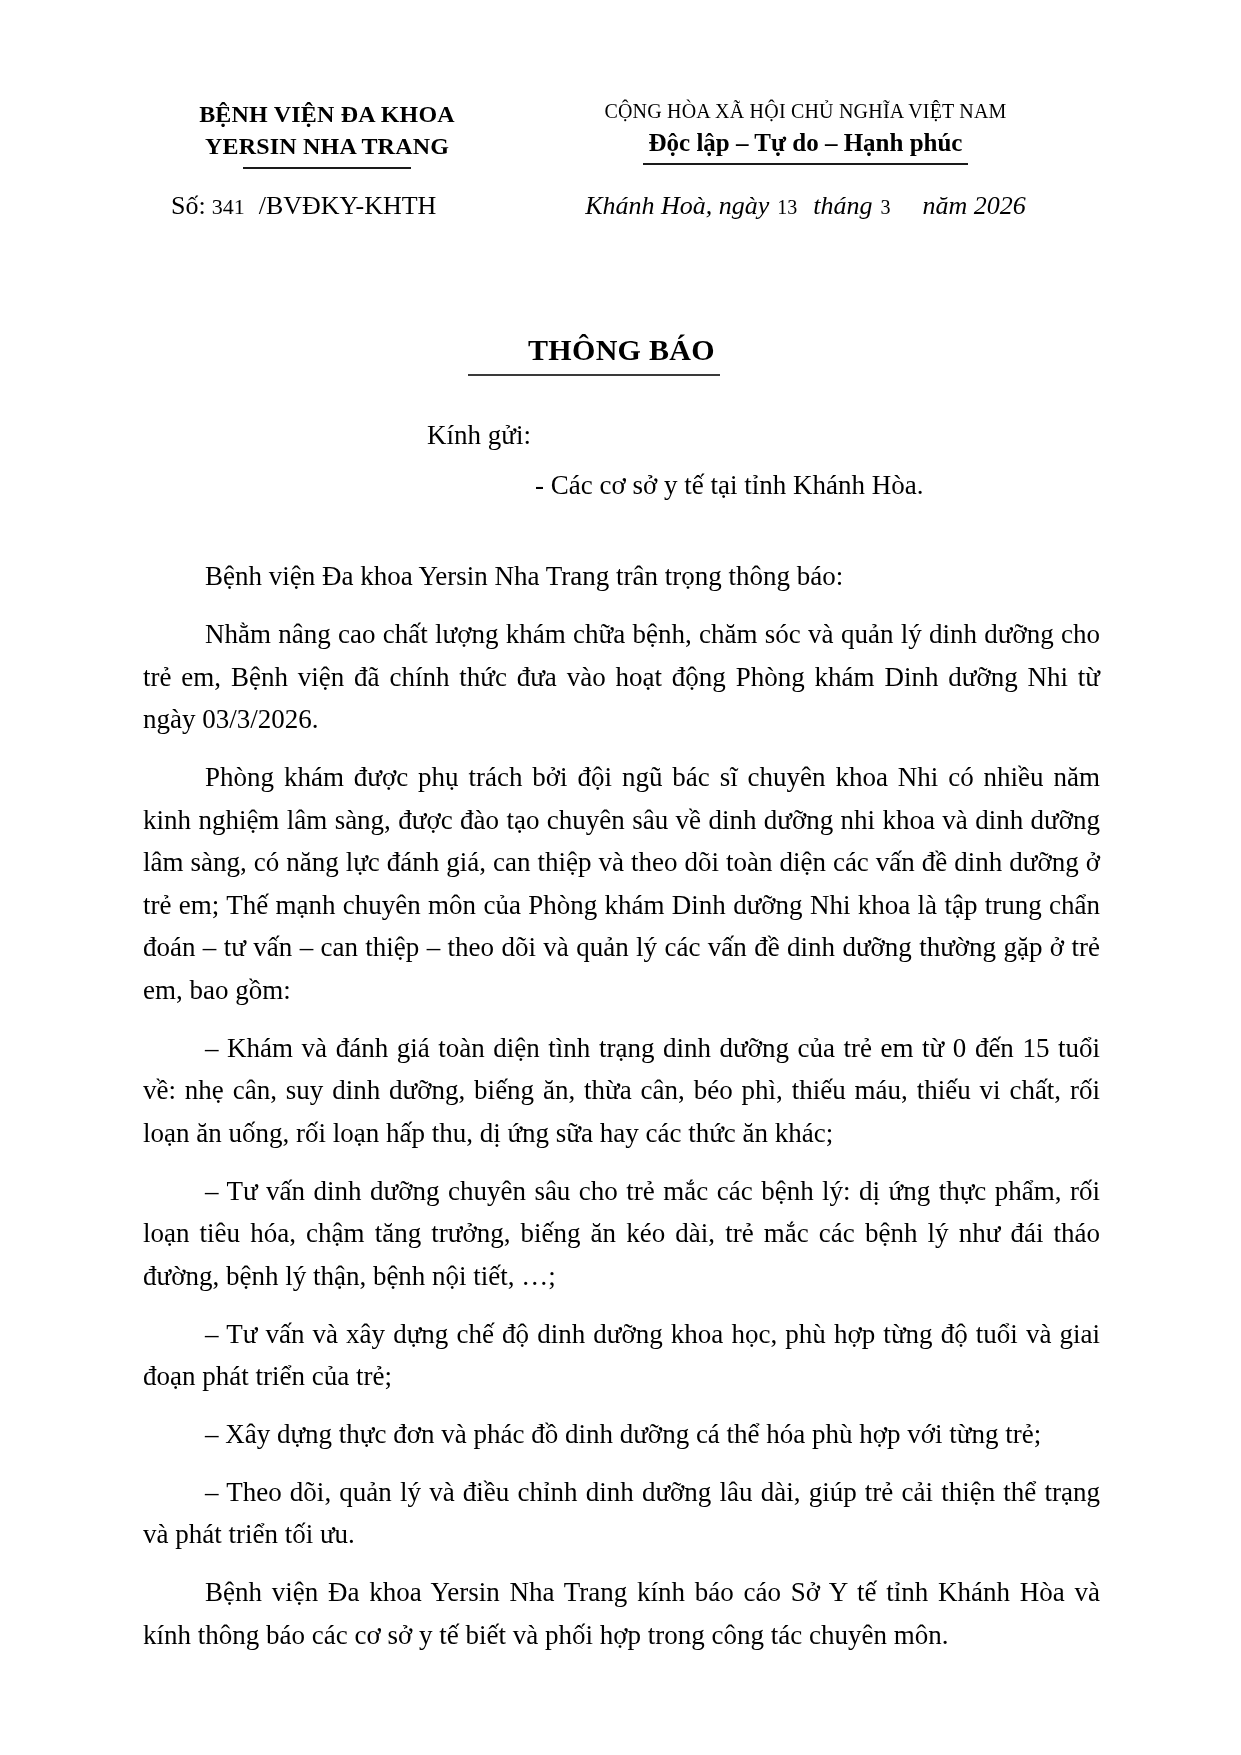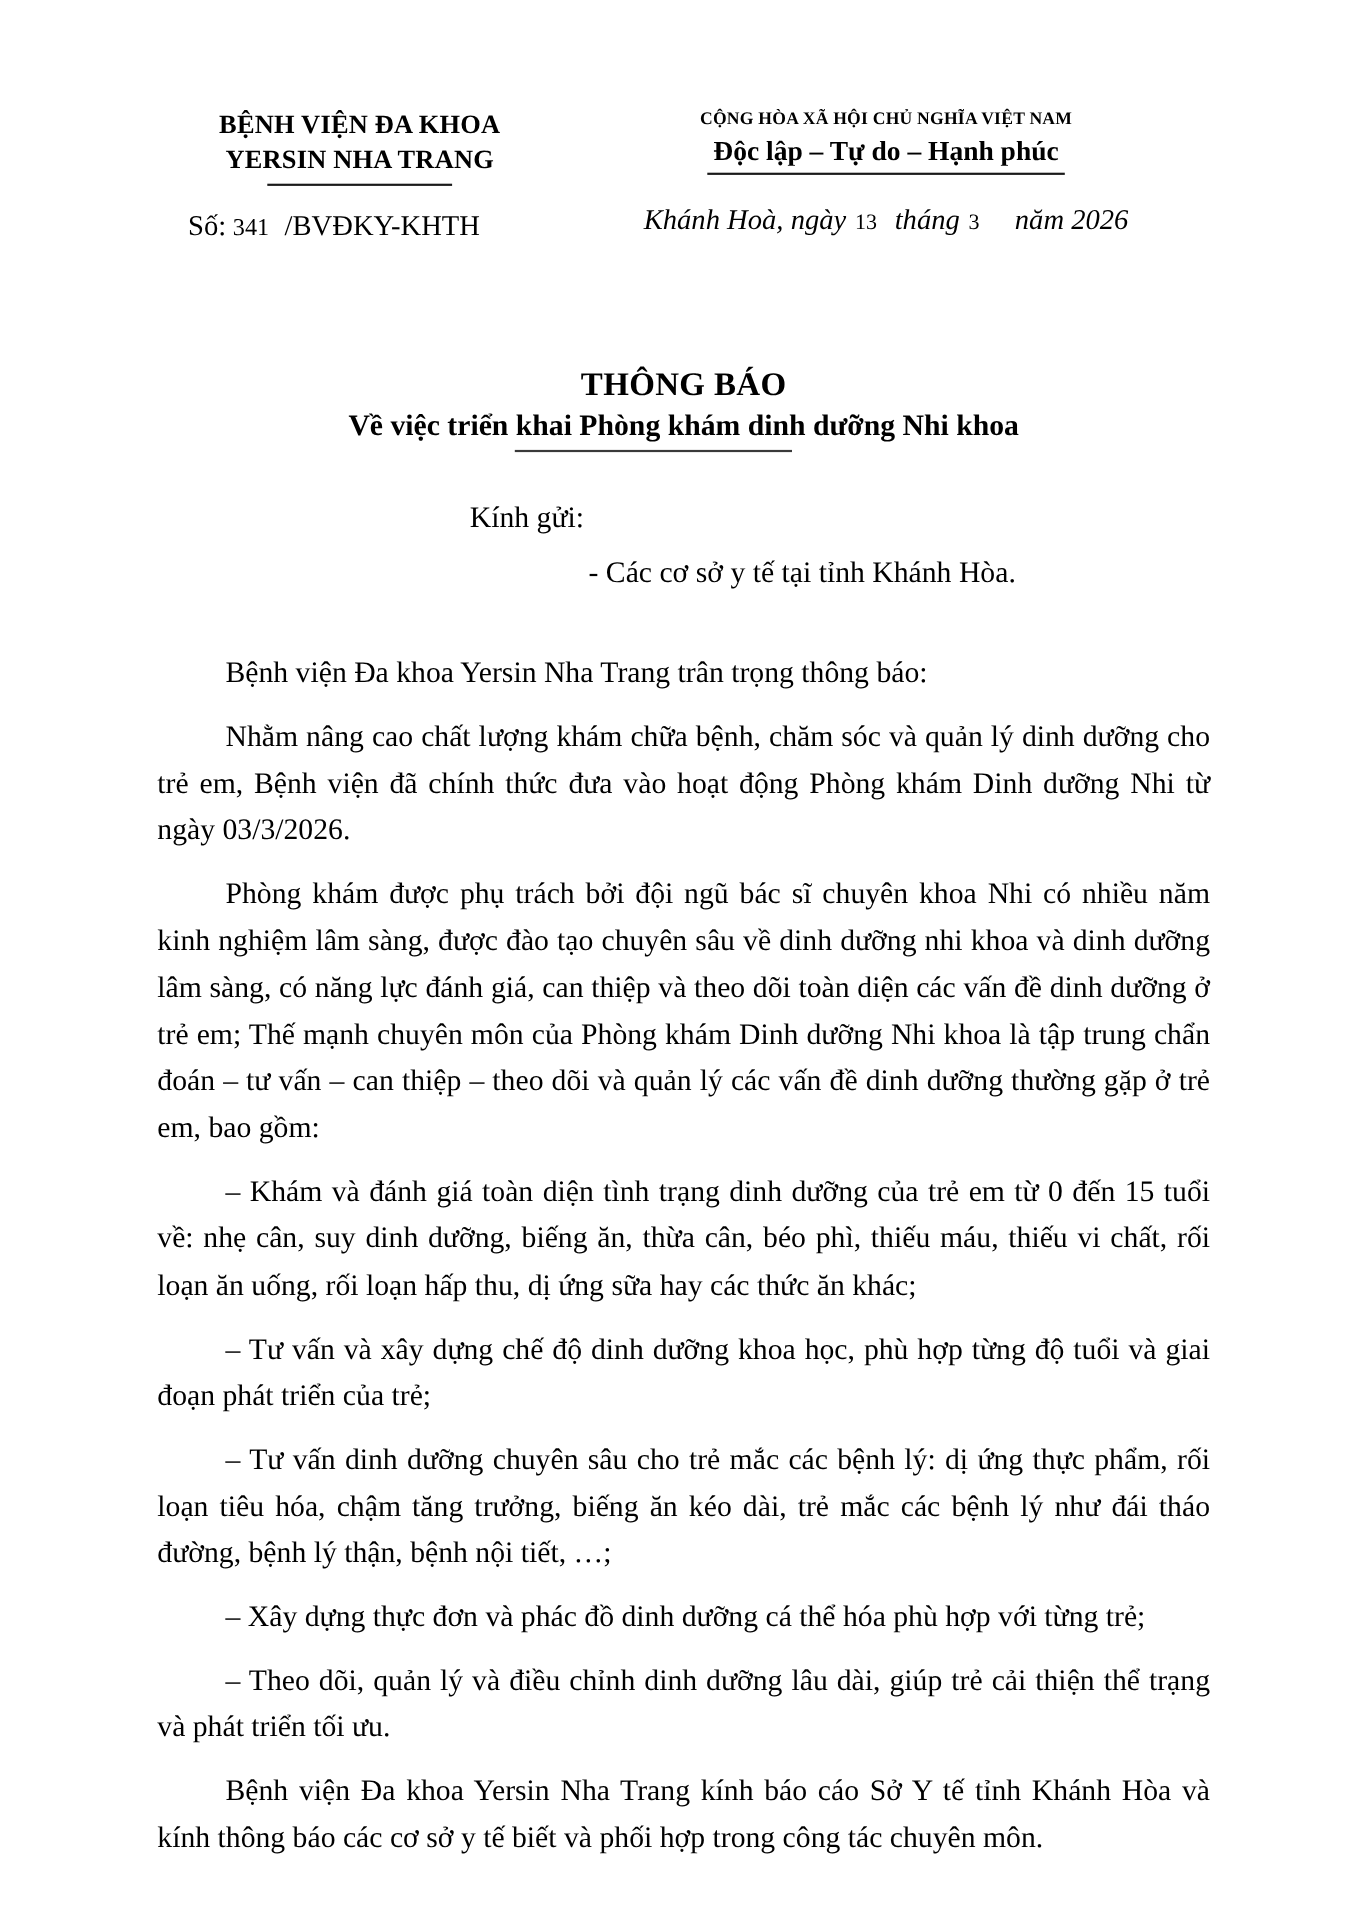--- a/index.html
+++ b/index.html
@@ -48,22 +48,22 @@
     line-height: 1.35;
     letter-spacing: 0.2px;
   }
   .header-rule-left {
     width: 168px;
     height: 0;
     border-bottom: 2px solid #1a1a1a;
     margin: 4px auto 0 auto;
   }
   .national-motto-line1 {
-    font-size: 16px;
-    font-weight: bold;
+    font-size: 20px;
+    font-weight: normal;
     line-height: 1.35;
     letter-spacing: 0.2px;
   }
   .national-motto-line2 {
     display: inline-block;
     font-size: 25px;
     font-weight: bold;
     line-height: 1.3;
     border-bottom: 2px solid #1a1a1a;
     padding: 0 6px 3px 6px;
@@ -154,33 +154,32 @@
       <div class="doc-number-row"><span>Số:</span><span class="doc-number-value">341</span><span>/BVĐKY-KHTH</span></div>
     </div>
     <div class="header-right">
       <div class="national-motto-line1">CỘNG HÒA XÃ HỘI CHỦ NGHĨA VIỆT NAM</div>
       <div class="national-motto-line2">Độc lập – Tự do – Hạnh phúc</div>
       <div class="date-row"><span>Khánh Hoà, ngày</span><span class="sp-s"></span><span class="date-plain">13</span><span class="sp-m"></span><span>tháng</span><span class="sp-s"></span><span class="date-plain">3</span><span class="sp-m"></span><span class="sp-m"></span><span>năm 2026</span></div>
     </div>
   </div>
 
   <div class="doc-title">THÔNG BÁO</div>
-  <div class="doc-subtitle">Về việc triển khai Phòng khám dinh dưỡng Nhi khoa</div>
   <div class="subtitle-rule"></div>
 
   <div class="salutation">
     <div class="salutation-label">Kính gửi:</div>
     <div class="recipient-line">- Các cơ sở y tế tại tỉnh Khánh Hòa.</div>
   </div>
 
   <div class="doc-body">
     <p>Bệnh viện Đa khoa Yersin Nha Trang trân trọng thông báo:</p>
     <p>Nhằm nâng cao chất lượng khám chữa bệnh, chăm sóc và quản lý dinh dưỡng cho trẻ em, Bệnh viện đã chính thức đưa vào hoạt động Phòng khám Dinh dưỡng Nhi từ ngày 03/3/2026.</p>
     <p>Phòng khám được phụ trách bởi đội ngũ bác sĩ chuyên khoa Nhi có nhiều năm kinh nghiệm lâm sàng, được đào tạo chuyên sâu về dinh dưỡng nhi khoa và dinh dưỡng lâm sàng, có năng lực đánh giá, can thiệp và theo dõi toàn diện các vấn đề dinh dưỡng ở trẻ em; Thế mạnh chuyên môn của Phòng khám Dinh dưỡng Nhi khoa là tập trung chẩn đoán – tư vấn – can thiệp – theo dõi và quản lý các vấn đề dinh dưỡng thường gặp ở trẻ em, bao gồm:</p>
     <p>– Khám và đánh giá toàn diện tình trạng dinh dưỡng của trẻ em từ 0 đến 15 tuổi về: nhẹ cân, suy dinh dưỡng, biếng ăn, thừa cân, béo phì, thiếu máu, thiếu vi chất, rối loạn ăn uống, rối loạn hấp thu, dị ứng sữa hay các thức ăn khác;</p>
+    <p>– Tư vấn dinh dưỡng chuyên sâu cho trẻ mắc các bệnh lý: dị ứng thực phẩm, rối loạn tiêu hóa, chậm tăng trưởng, biếng ăn kéo dài, trẻ mắc các bệnh lý như đái tháo đường, bệnh lý thận, bệnh nội tiết, …;</p>
     <p>– Tư vấn và xây dựng chế độ dinh dưỡng khoa học, phù hợp từng độ tuổi và giai đoạn phát triển của trẻ;</p>
-    <p>– Tư vấn dinh dưỡng chuyên sâu cho trẻ mắc các bệnh lý: dị ứng thực phẩm, rối loạn tiêu hóa, chậm tăng trưởng, biếng ăn kéo dài, trẻ mắc các bệnh lý như đái tháo đường, bệnh lý thận, bệnh nội tiết, …;</p>
     <p>– Xây dựng thực đơn và phác đồ dinh dưỡng cá thể hóa phù hợp với từng trẻ;</p>
     <p>– Theo dõi, quản lý và điều chỉnh dinh dưỡng lâu dài, giúp trẻ cải thiện thể trạng và phát triển tối ưu.</p>
     <p>Bệnh viện Đa khoa Yersin Nha Trang kính báo cáo Sở Y tế tỉnh Khánh Hòa và kính thông báo các cơ sở y tế biết và phối hợp trong công tác chuyên môn.</p>
   </div>
 
 </div>
 
 </body></html>

